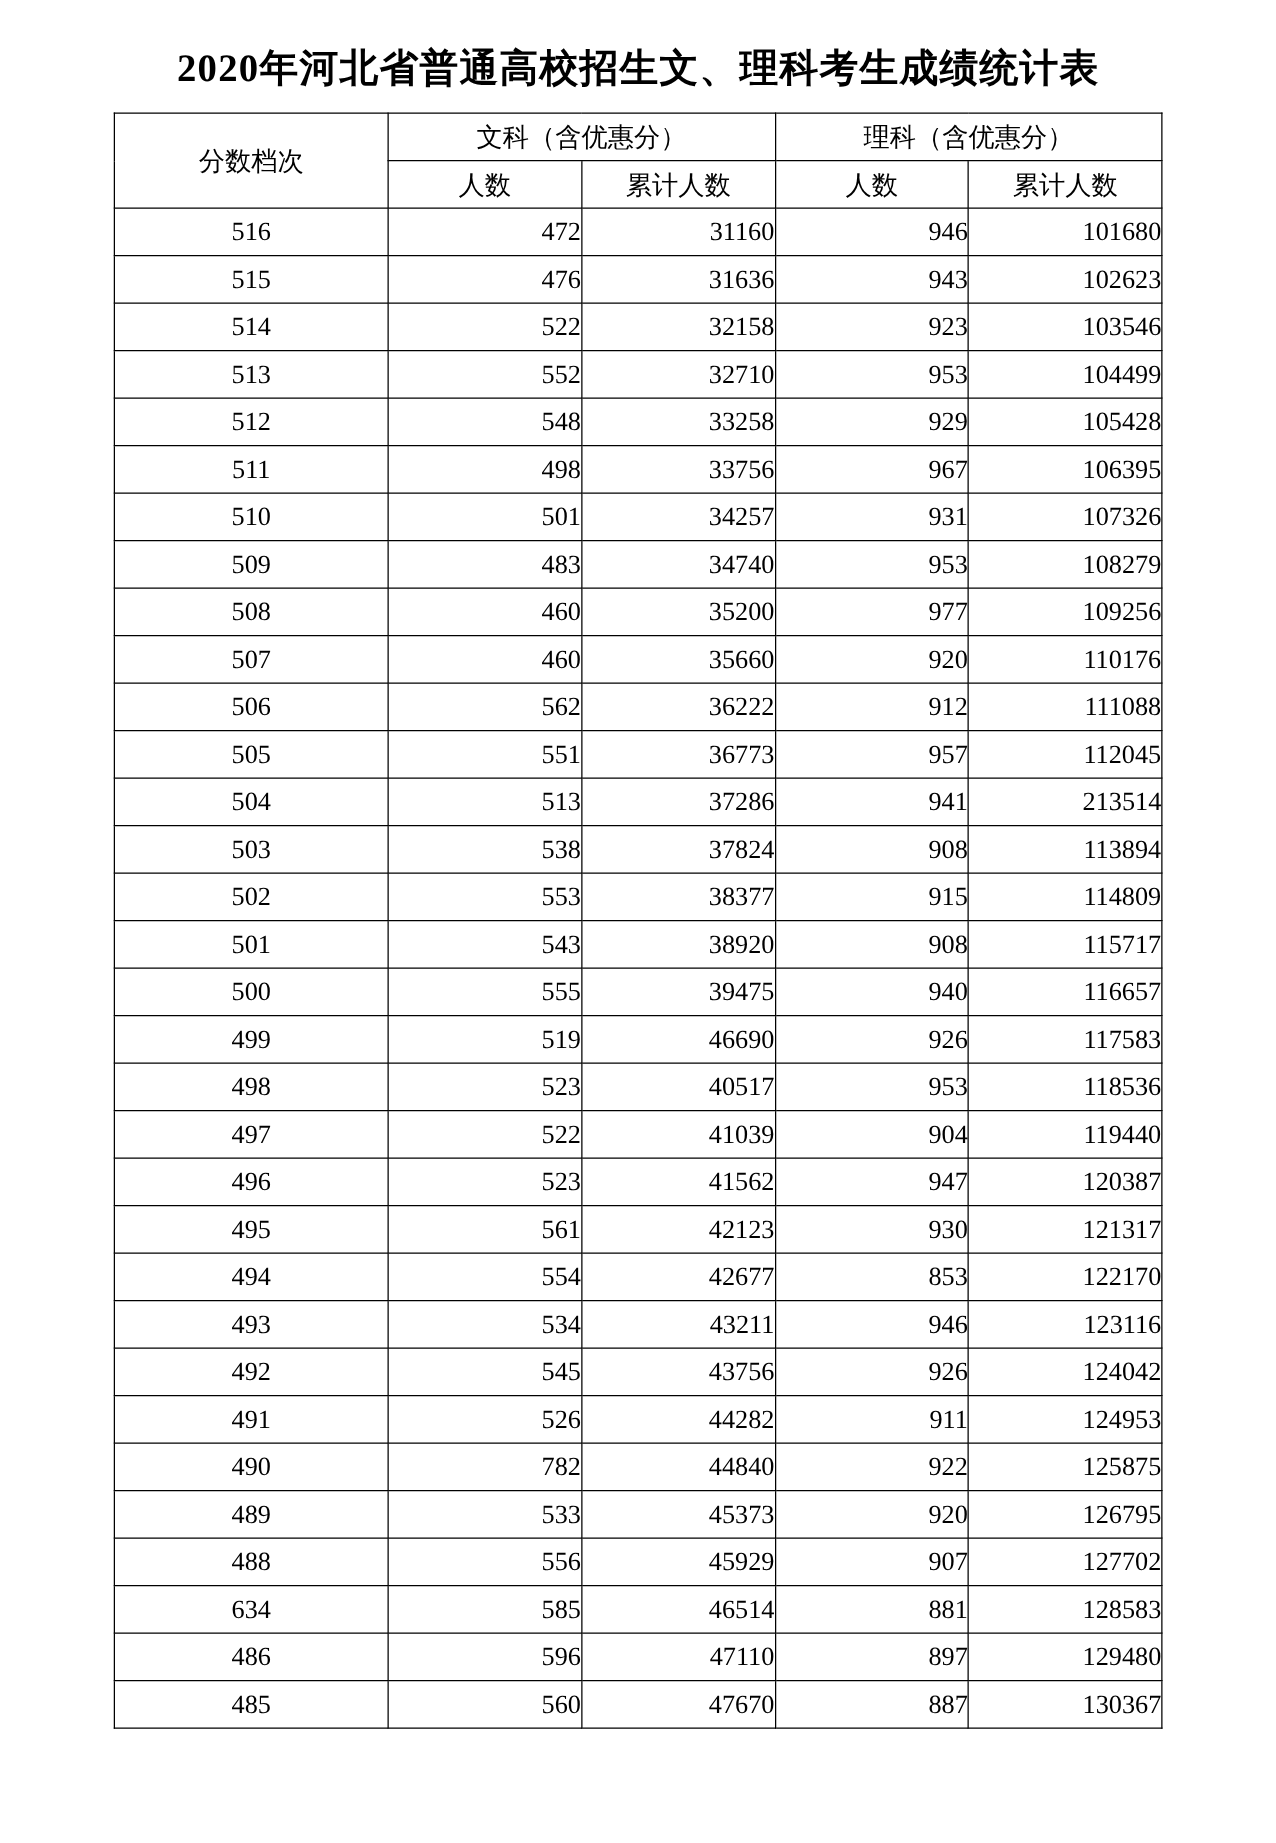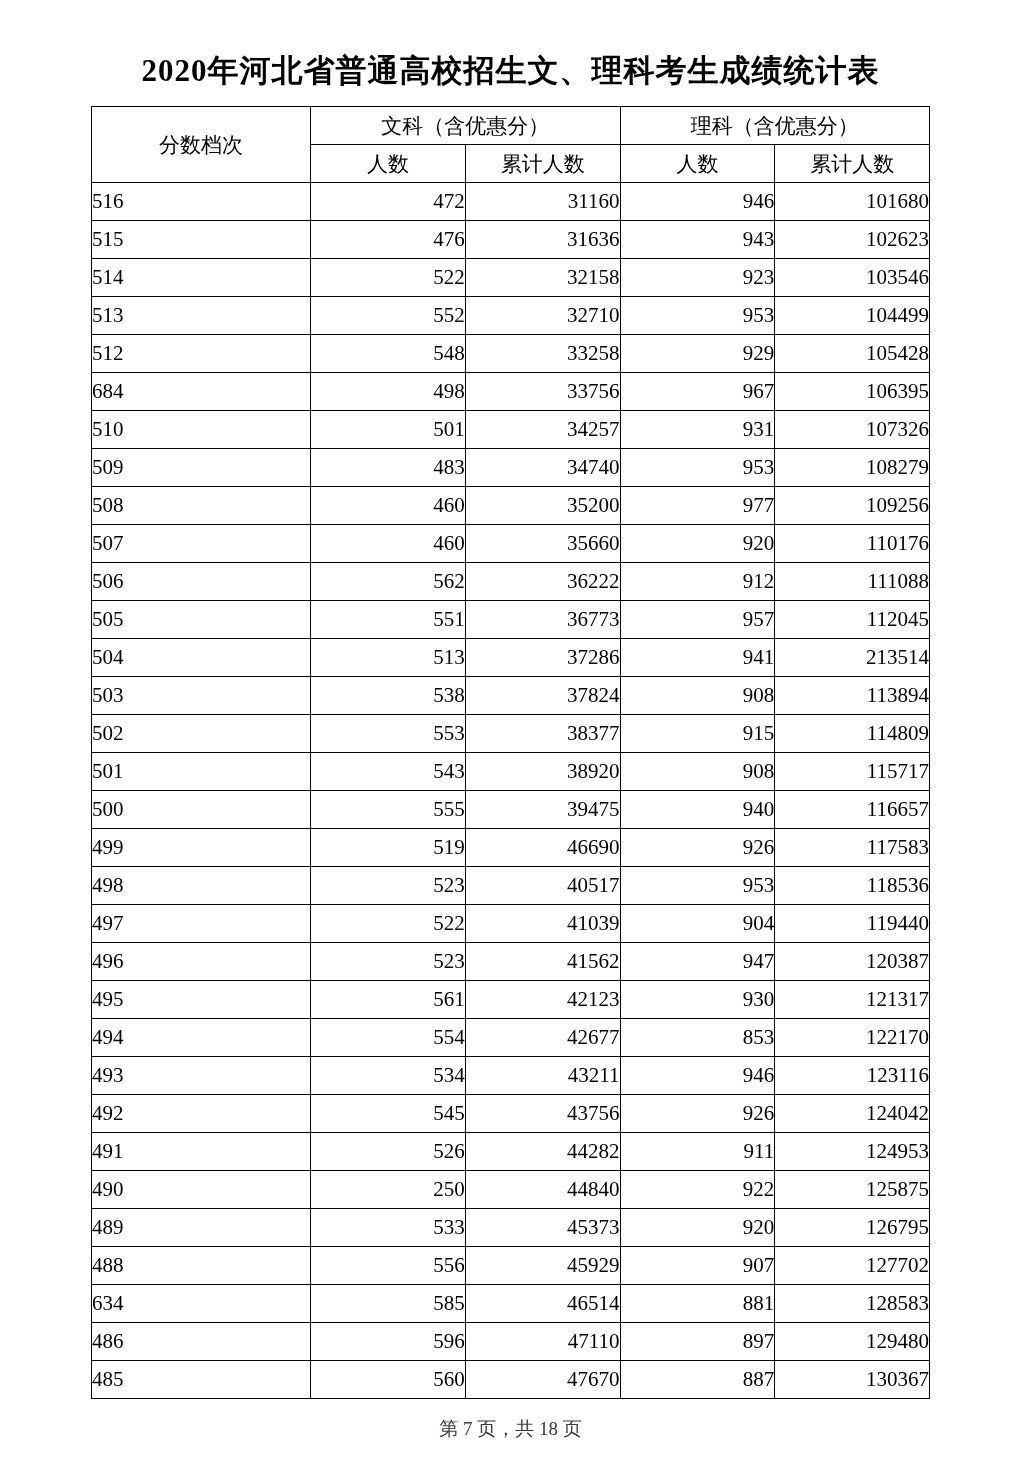--- a/index.html
+++ b/index.html
@@ -11,21 +11,21 @@
     width: 1021px;
     height: 1474px;
     font-family: "Liberation Serif", "DejaVu Serif", serif;
     color: #000000;
     position: relative;
   }
   .page {
     width: 1021px;
     height: 1474px;
     box-sizing: border-box;
-    padding: 16px;
+    padding: 0;
     position: relative;
   }
   .doc-title {
     text-align: center;
     font-size: 31px;
     font-weight: bold;
     letter-spacing: 1px;
     padding-top: 34px;
     padding-bottom: 14px;
     font-family: "Liberation Serif", "DejaVu Serif", serif;
@@ -66,21 +66,21 @@
   .col-cum {
     width: 180px;
     text-align: right;
     padding-right: 18px;
   }
   tr.data-row td {
     height: 37px;
     line-height: 37px;
   }
   .score-cell {
-    text-align: left;
+    text-align: center;
   }
   .footer {
     text-align: center;
     font-size: 19px;
     color: #3a3a3a;
     margin-top: 17px;
     font-family: "Liberation Serif", "DejaVu Serif", serif;
   }
   .hdr-tall {
     height: 82px;
@@ -137,21 +137,21 @@
           <td class="col-cum">104499</td>
         </tr>
         <tr class="data-row">
           <td class="col-score score-cell">512</td>
           <td class="col-num">548</td>
           <td class="col-cum">33258</td>
           <td class="col-num">929</td>
           <td class="col-cum">105428</td>
         </tr>
         <tr class="data-row">
-          <td class="col-score score-cell">684</td>
+          <td class="col-score score-cell">511</td>
           <td class="col-num">498</td>
           <td class="col-cum">33756</td>
           <td class="col-num">967</td>
           <td class="col-cum">106395</td>
         </tr>
         <tr class="data-row">
           <td class="col-score score-cell">510</td>
           <td class="col-num">501</td>
           <td class="col-cum">34257</td>
           <td class="col-num">931</td>
@@ -285,21 +285,21 @@
         </tr>
         <tr class="data-row">
           <td class="col-score score-cell">491</td>
           <td class="col-num">526</td>
           <td class="col-cum">44282</td>
           <td class="col-num">911</td>
           <td class="col-cum">124953</td>
         </tr>
         <tr class="data-row">
           <td class="col-score score-cell">490</td>
-          <td class="col-num">250</td>
+          <td class="col-num">782</td>
           <td class="col-cum">44840</td>
           <td class="col-num">922</td>
           <td class="col-cum">125875</td>
         </tr>
         <tr class="data-row">
           <td class="col-score score-cell">489</td>
           <td class="col-num">533</td>
           <td class="col-cum">45373</td>
           <td class="col-num">920</td>
           <td class="col-cum">126795</td>
@@ -328,15 +328,14 @@
         <tr class="data-row">
           <td class="col-score score-cell">485</td>
           <td class="col-num">560</td>
           <td class="col-cum">47670</td>
           <td class="col-num">887</td>
           <td class="col-cum">130367</td>
         </tr>
       </tbody>
   </table>
 
-  <div class="footer">第 7 页，共 18 页</div>
 
 </div>
 
 </body></html>

